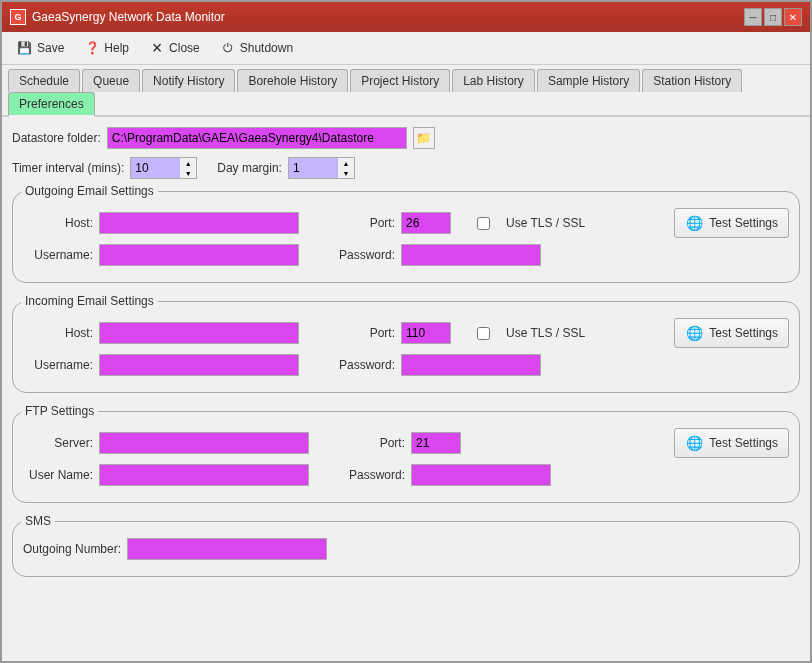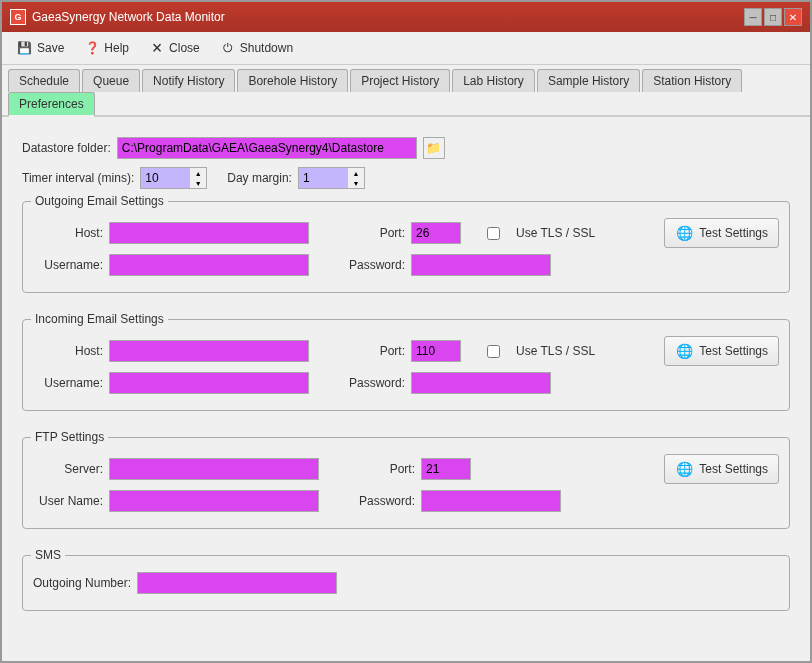--- a/index.html
+++ b/index.html
@@ -127,21 +127,21 @@
     .tab.active {
       background: #86efac;
       border-bottom: 2px solid #f0f0f0;
       margin-bottom: -2px;
       z-index: 1;
       position: relative;
     }
 
     .content-area {
       flex: 1;
-      padding: 20px;
+      padding: 10px;
       overflow-y: auto;
     }
 
     .label {
       color: #333;
       white-space: nowrap;
     }
 
     .text-input {
       border: 1px solid #aaa;
@@ -197,22 +197,22 @@
       background: #c4b5fd;
       padding: 2px 4px;
       height: 22px;
       font-size: 12px;
       font-family: inherit;
       width: 50px;
     }
 
     .section-box {
       border: 1px solid #aaa;
-      border-radius: 4px;
-      margin-bottom: 26px;
+      border-radius: 14px;
+      margin-bottom: 18px;
       padding: 8px 10px 10px 10px;
       position: relative;
     }
 
     .section-title {
       position: absolute;
       top: -8px;
       left: 8px;
       background: #f0f0f0;
       padding: 0 4px;

